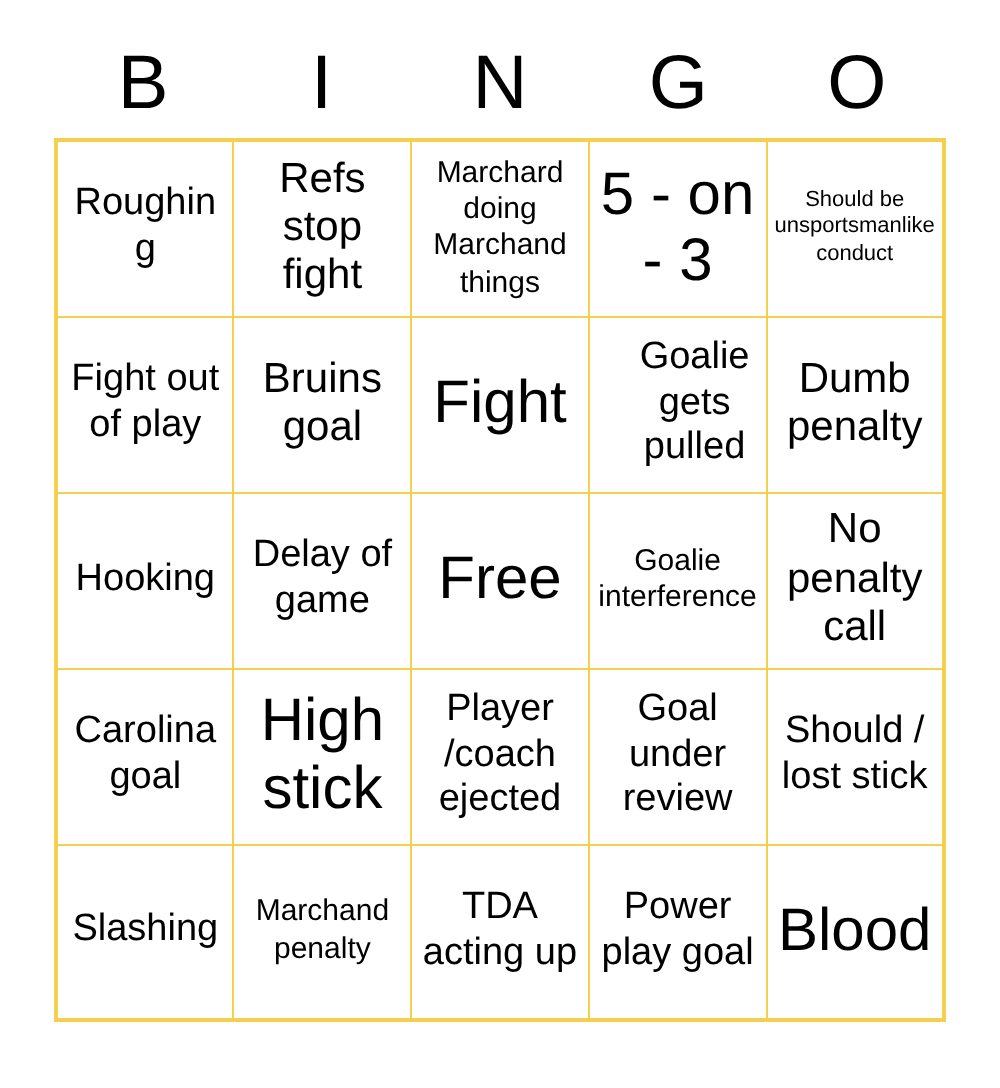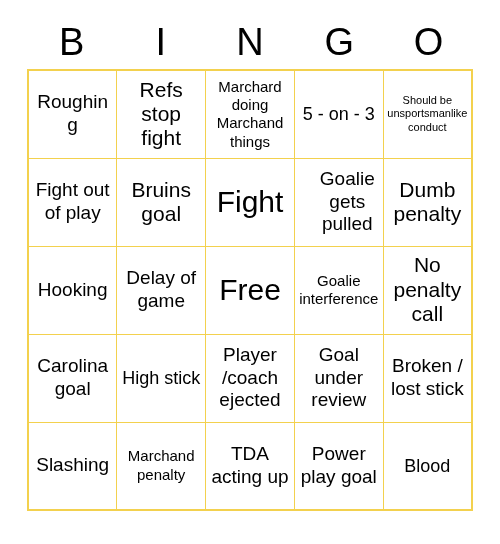--- a/index.html
+++ b/index.html
@@ -64,21 +64,21 @@
     overflow: hidden;
     word-wrap: break-word;
   }
   .cell-text {
     display: block;
     line-height: 1.1;
   }
 
   
   .fs-xxl .cell-text { font-size: 30px; line-height: 1.12; }
-  .fs-xl  .cell-text { font-size: 18px; line-height: 1.12; }
+  .fs-xl  .cell-text { font-size: 30px; line-height: 1.12; }
   .fs-lg  .cell-text { font-size: 21px; line-height: 1.16; }
   .fs-md  .cell-text { font-size: 19px; line-height: 1.2; }
   .fs-sm  .cell-text { font-size: 15px; line-height: 1.22; }
   .fs-xs  .cell-text { font-size: 11px; line-height: 1.25; }
 </style>
 </head>
 <body>
 
 <div id="card">
 
@@ -154,21 +154,21 @@
         <td class="cell fs-xl" style="border-color: rgb(243, 209, 78); margin-top: 30px;">
             <span class="cell-text">High stick</span>
           </td>
         <td class="cell fs-md" style="border-color: rgb(243, 209, 78);">
             <span class="cell-text">Player /coach ejected</span>
           </td>
         <td class="cell fs-md" style="border-color: rgb(243, 209, 78);">
             <span class="cell-text">Goal under review</span>
           </td>
         <td class="cell fs-md" style="border-color: rgb(243, 209, 78);">
-            <span class="cell-text">Broken / lost stick</span>
+            <span class="cell-text">Should / lost stick</span>
           </td>
       </tr>
 
       <tr>
         <td class="cell fs-md" style="border-color: rgb(243, 209, 78);">
             <span class="cell-text">Slashing</span>
           </td>
         <td class="cell fs-sm" style="border-color: rgb(243, 209, 78);">
             <span class="cell-text">Marchand penalty</span>
           </td>

